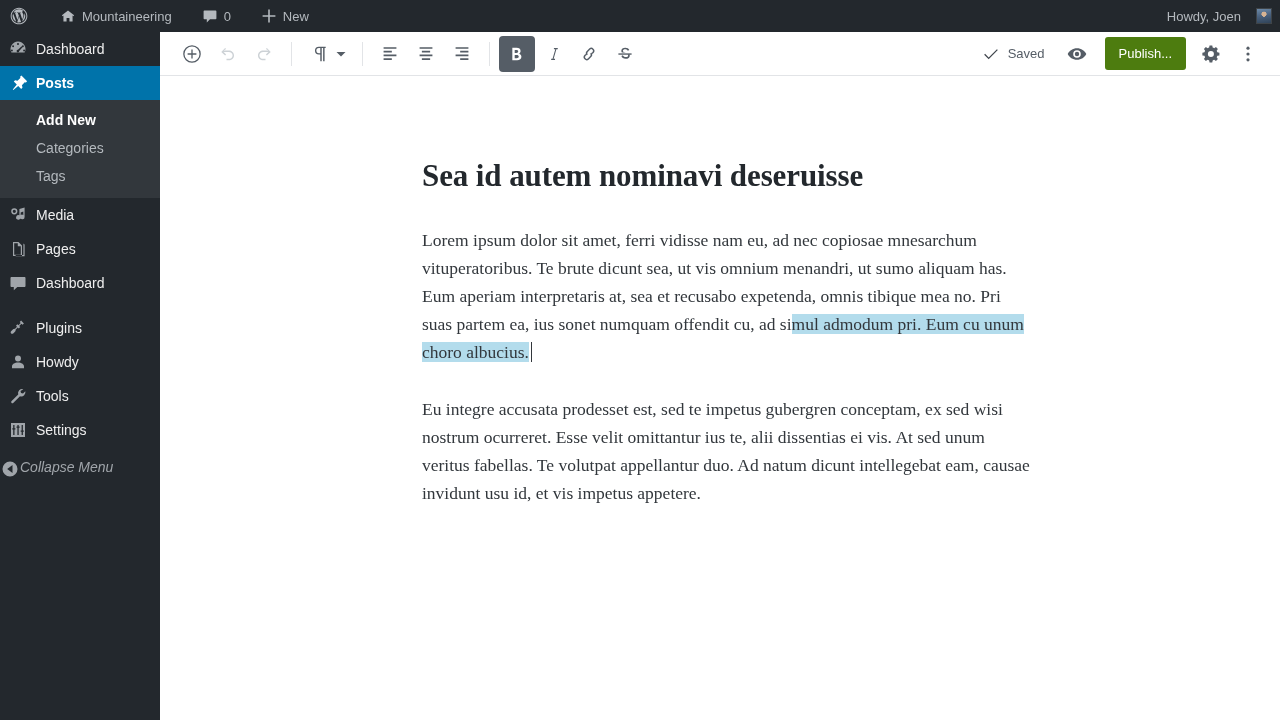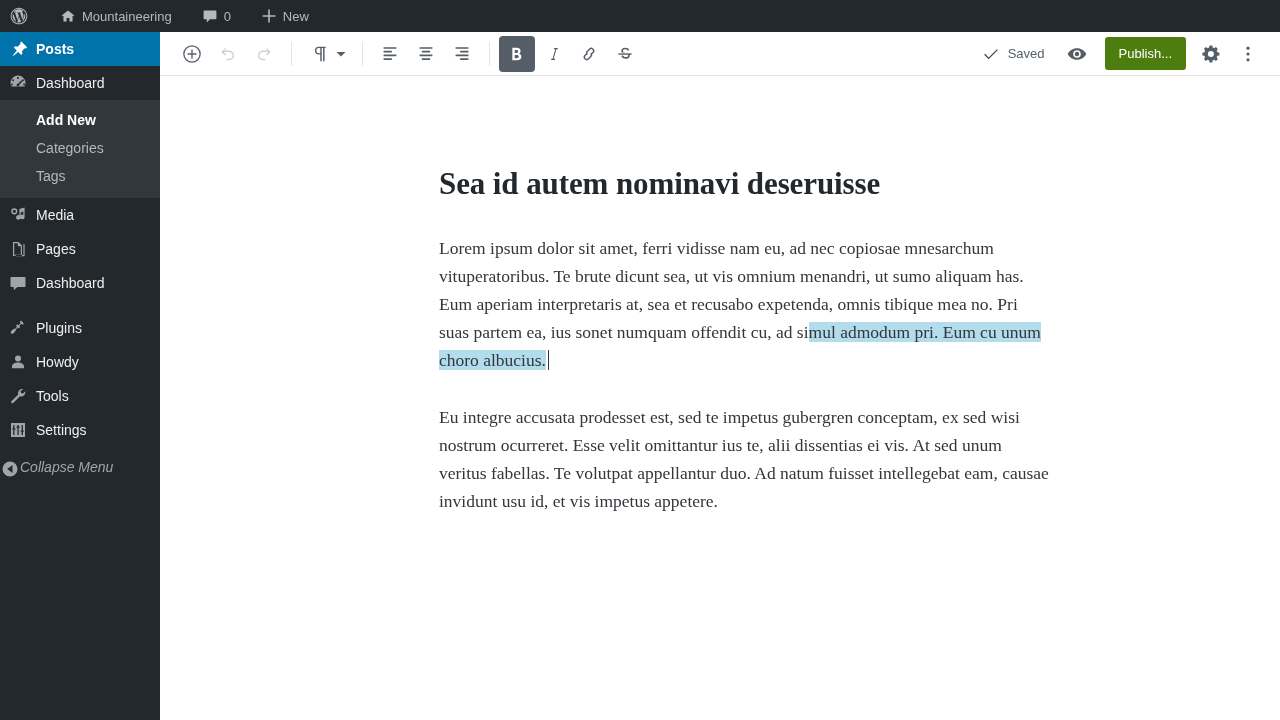--- a/index.html
+++ b/index.html
@@ -164,23 +164,22 @@
   #content-area {
     position: relative;
     width: 1120px;
     height: 631px;
     background: #fff;
     overflow: hidden;
   }
   .post-canvas {
     position: absolute;
     left: 262px;
-    top: 16px;
+    top: 8px;
     width: 610px;
-    margin-left: 17px;
   }
   #post-title {
     font-family: "Liberation Serif", serif;
     font-weight: 700;
     font-size: 31px;
     line-height: 1.25;
     color: #23282d;
     margin: 73px 0 0 0;
     padding: 0;
     letter-spacing: -0.1px;
@@ -244,40 +243,46 @@
 
   <div class="ab-item">
     <span>
       <svg class="ab-icon" width="16" height="16" viewBox="0 0 20 20">
         <path d="M9 2h2v7h7v2h-7v7H9v-7H2V9h7z"></path>
       </svg>
     </span>
     <span>New</span>
   </div>
 
+  <div class="ab-right">
+    <div class="ab-item" style="padding-right:0;">
+      <span class="ab-howdy">Howdy, Joen</span>
+      <span class="ab-avatar"></span>
+    </div>
+  </div>
 </div>
 
 <div id="adminmenu">
 
+  <div class="menu-top">
+    <span class="m-ico">
+      <svg width="20" height="20" viewBox="0 0 20 20">
+        <path d="M10 2.5a7.5 7.5 0 0 0-6.6 11.05h13.2A7.5 7.5 0 0 0 10 2.5zm0 1.6a1 1 0 1 1 0 2 1 1 0 0 1 0-2zM5.1 6.3a.95.95 0 1 1 0 1.9.95.95 0 0 1 0-1.9zm9.8 0a.95.95 0 1 1 0 1.9.95.95 0 0 1 0-1.9zM3.9 10.6a.95.95 0 1 1 0 1.9.95.95 0 0 1 0-1.9zm12.2 0a.95.95 0 1 1 0 1.9.95.95 0 0 1 0-1.9zm-2.5-3.4.9 1-3.3 3.7a1.3 1.3 0 1 1-1.2-1.2z"></path>
+      </svg>
+    </span>
+    <span class="m-label">Dashboard</span>
+  </div>
+
   <div class="menu-top current">
     <span class="m-ico">
       <svg width="20" height="20" viewBox="0 0 20 20">
         <path d="M13.4 2.6 11.9 4l.7.7-3.1 3.1-2.4-.6-1.3 1.3 3 3-4 4.9.5.5 4.9-4 3 3 1.3-1.3-.6-2.4 3.1-3.1.7.7 1.4-1.5z"></path>
       </svg>
     </span>
     <span class="m-label">Posts</span>
-  </div>
-
-  <div class="menu-top">
-    <span class="m-ico">
-      <svg width="20" height="20" viewBox="0 0 20 20">
-        <path d="M10 2.5a7.5 7.5 0 0 0-6.6 11.05h13.2A7.5 7.5 0 0 0 10 2.5zm0 1.6a1 1 0 1 1 0 2 1 1 0 0 1 0-2zM5.1 6.3a.95.95 0 1 1 0 1.9.95.95 0 0 1 0-1.9zm9.8 0a.95.95 0 1 1 0 1.9.95.95 0 0 1 0-1.9zM3.9 10.6a.95.95 0 1 1 0 1.9.95.95 0 0 1 0-1.9zm12.2 0a.95.95 0 1 1 0 1.9.95.95 0 0 1 0-1.9zm-2.5-3.4.9 1-3.3 3.7a1.3 1.3 0 1 1-1.2-1.2z"></path>
-      </svg>
-    </span>
-    <span class="m-label">Dashboard</span>
   </div>
 
   <div class="submenu">
     <span class="sub-item current">Add New</span>
     <span class="sub-item">Categories</span>
     <span class="sub-item">Tags</span>
   </div>
 
   <div class="menu-top">
     <span class="m-ico">
@@ -501,17 +506,17 @@
     </div>
   </div>
 
   <div id="content-area">
     <div class="post-canvas">
 
       <h1 id="post-title">Sea id autem nominavi deseruisse</h1>
 
       <p class="post-para p1"><span>Lorem ipsum dolor sit amet, ferri vidisse nam eu, ad nec copiosae mnesarchum vituperatoribus. Te brute dicunt sea, ut vis omnium menandri, ut sumo aliquam has. Eum aperiam interpretaris at, sea et recusabo expetenda, omnis tibique mea no. Pri suas partem ea, ius sonet numquam offendit cu, ad si</span><span class="sel">mul admodum pri. Eum cu unum choro albucius.</span><span class="caret"></span></p>
 
-      <p class="post-para p2">Eu integre accusata prodesset est, sed te impetus gubergren conceptam, ex sed wisi nostrum ocurreret. Esse velit omittantur ius te, alii dissentias ei vis. At sed unum veritus fabellas. Te volutpat appellantur duo. Ad natum fuisset intellegebat eam, causae invidunt usu id, et vis impetus appetere.</p>
+      <p class="post-para p2">Eu integre accusata prodesset est, sed te impetus gubergren conceptam, ex sed wisi nostrum ocurreret. Esse velit omittantur ius te, alii dissentias ei vis. At sed unum veritus fabellas. Te volutpat appellantur duo. Ad natum dicunt intellegebat eam, causae invidunt usu id, et vis impetus appetere.</p>
 
     </div>
   </div>
 </div>
 
 </body></html>

